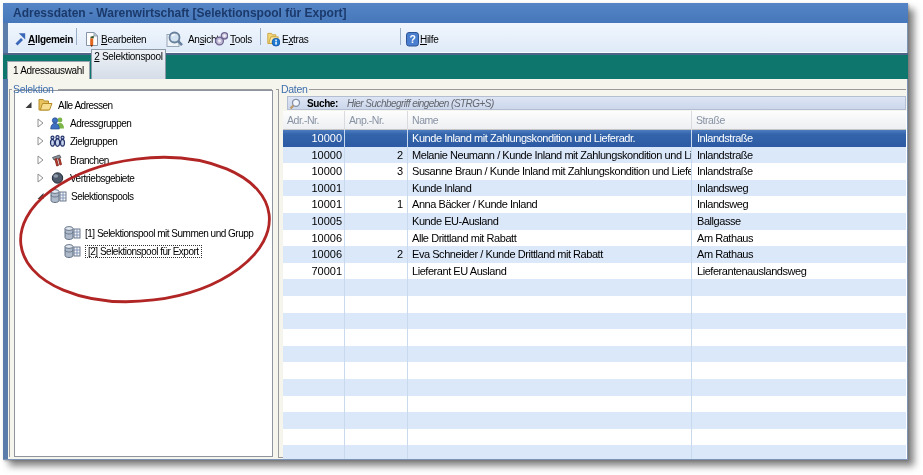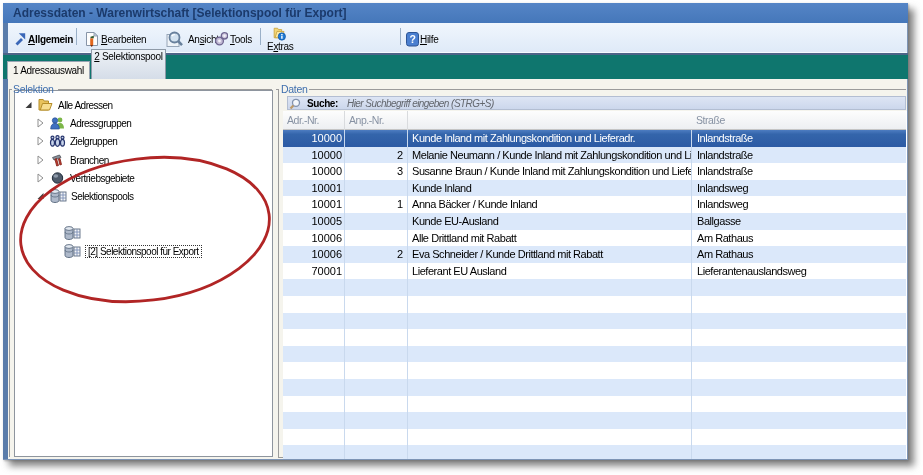--- a/index.html
+++ b/index.html
@@ -98,21 +98,21 @@
     <div class="titem" style="left:207px;">
       <svg width="13" height="16" viewBox="0 0 13 16" style="margin-right:2px;">
           <circle cx="4.5" cy="10" r="3.9" fill="#c3bcd6" stroke="#6e6590" stroke-width="1.3"></circle>
           <circle cx="4.5" cy="10" r="1.4" fill="#f4f2fa"></circle>
           <circle cx="9.5" cy="4.8" r="3.2" fill="#cfc9df" stroke="#6e6590" stroke-width="1.3"></circle>
           <circle cx="9.5" cy="4.8" r="1.2" fill="#f4f2fa"></circle>
         </svg>
       <span><u>T</u>ools</span>
     </div>
     <div class="tsep" style="left:252px;"></div>
-    <div class="titem" style="left:259px;flex-direction:column;">
+    <div class="titem" style="left:259px;">
       <svg width="13" height="16" viewBox="0 0 13 16" style="margin-right:2px;">
           <path d="M0.8 3.8 L0.8 12.5 L8.8 12.5 L8.8 3.8 L5.4 3.8 L4.5 2.4 L0.8 2.4 Z" fill="#f2d678" stroke="#c9a23c" stroke-width="0.9"></path>
           <path d="M1.8 12.5 L3.8 5.8 L11.3 5.8 L9.3 12.5 Z" fill="#fae9a8" stroke="#c9a23c" stroke-width="0.9"></path>
           <circle cx="9" cy="11.2" r="3.9" fill="#1f7ad4" stroke="#0c4f9e" stroke-width="0.7"></circle>
           <rect x="8.3" y="10.6" width="1.5" height="3" fill="#ffffff"></rect>
           <rect x="8.3" y="8.5" width="1.5" height="1.5" fill="#ffffff"></rect>
         </svg>
       <span>E<u>x</u>tras</span>
     </div>
     <div class="tsep" style="left:392px;"></div>
@@ -207,20 +207,21 @@
         <span>Selektionspools</span>
       </div>
       <div class="trow" style="left:48px; top:133px;">
         <svg class="ticon" width="18" height="16" viewBox="0 0 17 16">
             <path d="M1.5 3.5 L1.5 12.5 C1.5 13.6 3.2 14.5 5.5 14.5 C7.8 14.5 9.5 13.6 9.5 12.5 L9.5 3.5 Z" fill="#aeb9ca" stroke="#55657a" stroke-width="0.9"></path>
             <ellipse cx="5.5" cy="3.5" rx="4" ry="1.9" fill="#e3e9f1" stroke="#5c6c80" stroke-width="0.9"></ellipse>
             <path d="M1.5 7 C1.5 8.1 3.2 9 5.5 9 C7.8 9 9.5 8.1 9.5 7" fill="none" stroke="#5c6c80" stroke-width="0.8"></path>
             <rect x="10.5" y="4" width="6" height="9" fill="#f3f5f8" stroke="#5c6c80" stroke-width="0.9"></rect>
             <path d="M10.5 7 L16.5 7 M10.5 10 L16.5 10 M13.5 4 L13.5 13" stroke="#7d90b5" stroke-width="0.9"></path>
           </svg>
+        <span>[1] Selektionspool mit Summen und Grupp</span>
       </div>
       <div class="trow" style="left:48px; top:151px;">
         <svg class="ticon" width="18" height="16" viewBox="0 0 17 16">
             <path d="M1.5 3.5 L1.5 12.5 C1.5 13.6 3.2 14.5 5.5 14.5 C7.8 14.5 9.5 13.6 9.5 12.5 L9.5 3.5 Z" fill="#aeb9ca" stroke="#55657a" stroke-width="0.9"></path>
             <ellipse cx="5.5" cy="3.5" rx="4" ry="1.9" fill="#e3e9f1" stroke="#5c6c80" stroke-width="0.9"></ellipse>
             <path d="M1.5 7 C1.5 8.1 3.2 9 5.5 9 C7.8 9 9.5 8.1 9.5 7" fill="none" stroke="#5c6c80" stroke-width="0.8"></path>
             <rect x="10.5" y="4" width="6" height="9" fill="#f3f5f8" stroke="#5c6c80" stroke-width="0.9"></rect>
             <path d="M10.5 7 L16.5 7 M10.5 10 L16.5 10 M13.5 4 L13.5 13" stroke="#7d90b5" stroke-width="0.9"></path>
           </svg>
         <span style="border:1px dotted #333; padding:0 2px;">[2] Selektionspool für Export</span>
@@ -240,20 +241,21 @@
           <path d="M4.4 7.4 L1.5 10.6" stroke="#bd9a6a" stroke-width="2.2"></path>
           <path d="M5.6 3.2 A2 2 0 0 1 7.6 2.8" stroke="#ffffff" stroke-width="0.9" fill="none"></path>
         </svg>
       <b style="position:absolute; left:19px; top:1px;">Suche:</b>
       <span class="hint" style="position:absolute; left:59px; top:1px;">Hier Suchbegriff eingeben (STRG+S)</span>
     </div>
     <div id="table">
       <div id="thead">
         <div class="hcell" style="left:0; width:62px;">Adr.-Nr.</div>
         <div class="hcell" style="left:62px; width:63px;">Anp.-Nr.</div>
+        <div class="hcell" style="left:125px; width:284px;">Name</div>
         <div class="hcell" style="left:409px; width:214px; border-right:none;">Straße</div>
       </div>
       <div id="tbody">
       <div class="rrow sel" style="top:19.0px;">
             <div class="cell c1">10000</div>
             <div class="cell c3">Kunde Inland mit Zahlungskondition und Lieferadr.</div>
             <div class="cell c4">Inlandstraße</div>
           </div>
       <div class="rrow blue" style="top:35.6px;">
             <div class="cell c1">10000</div>

